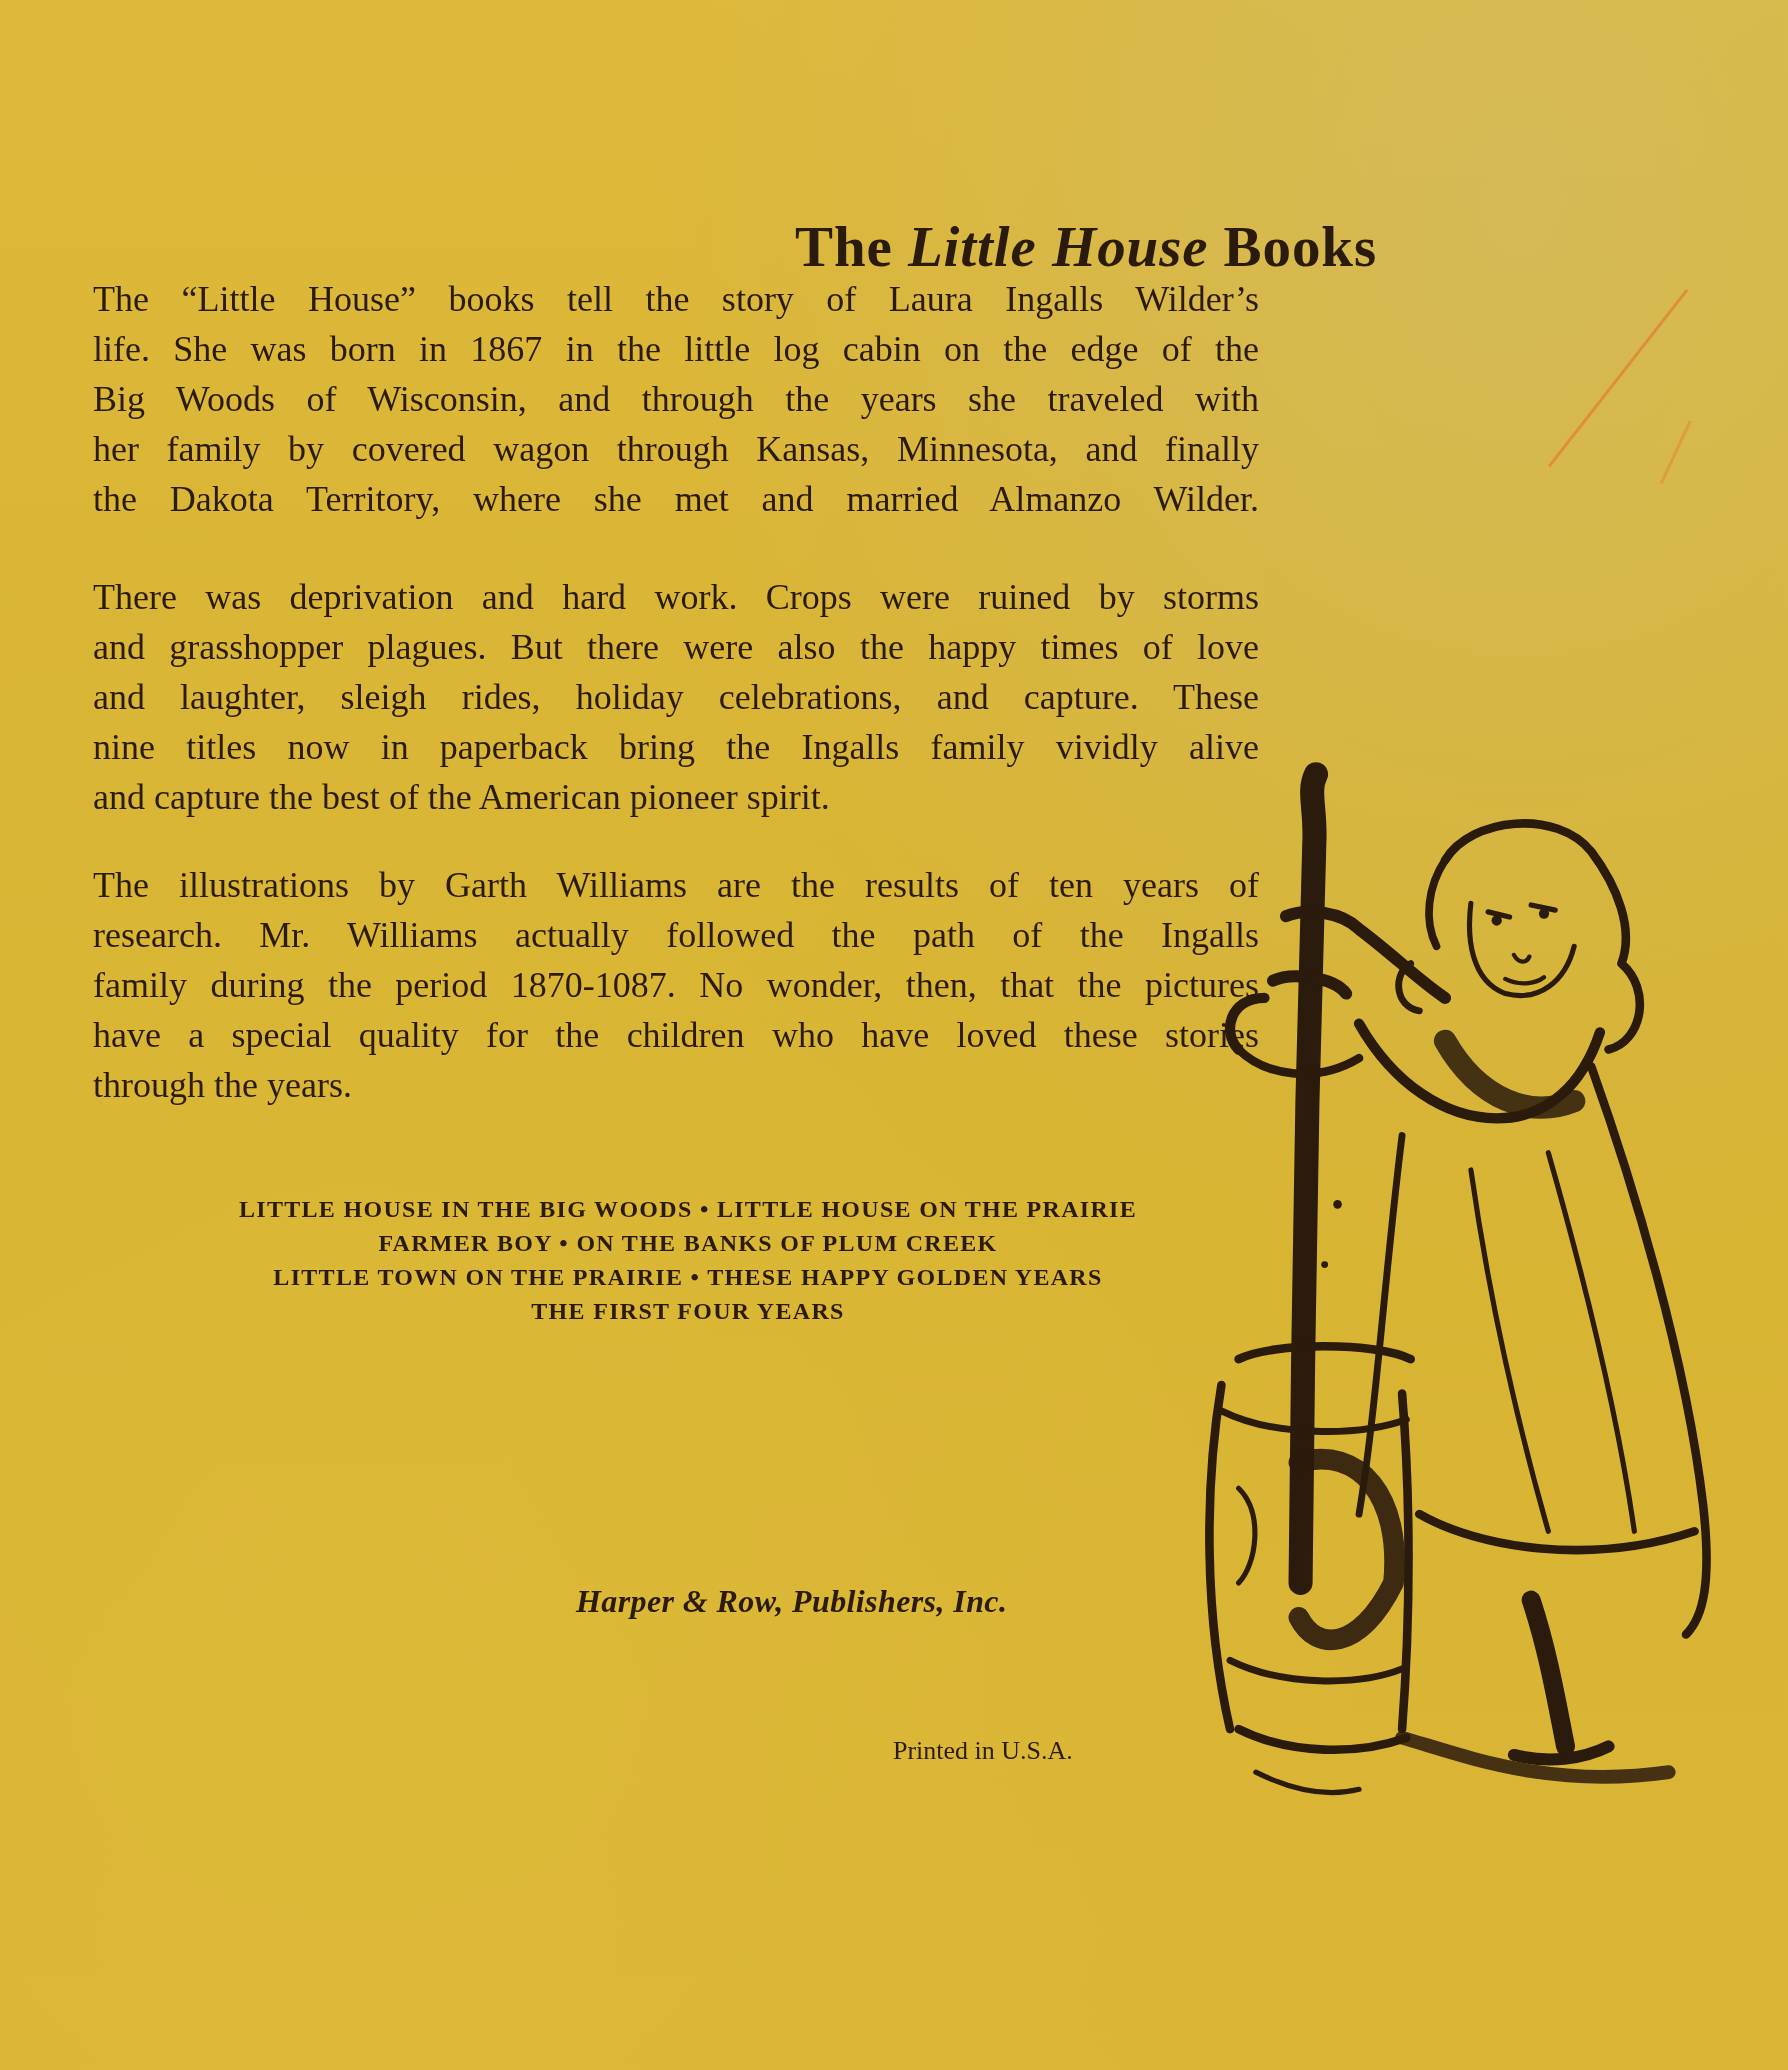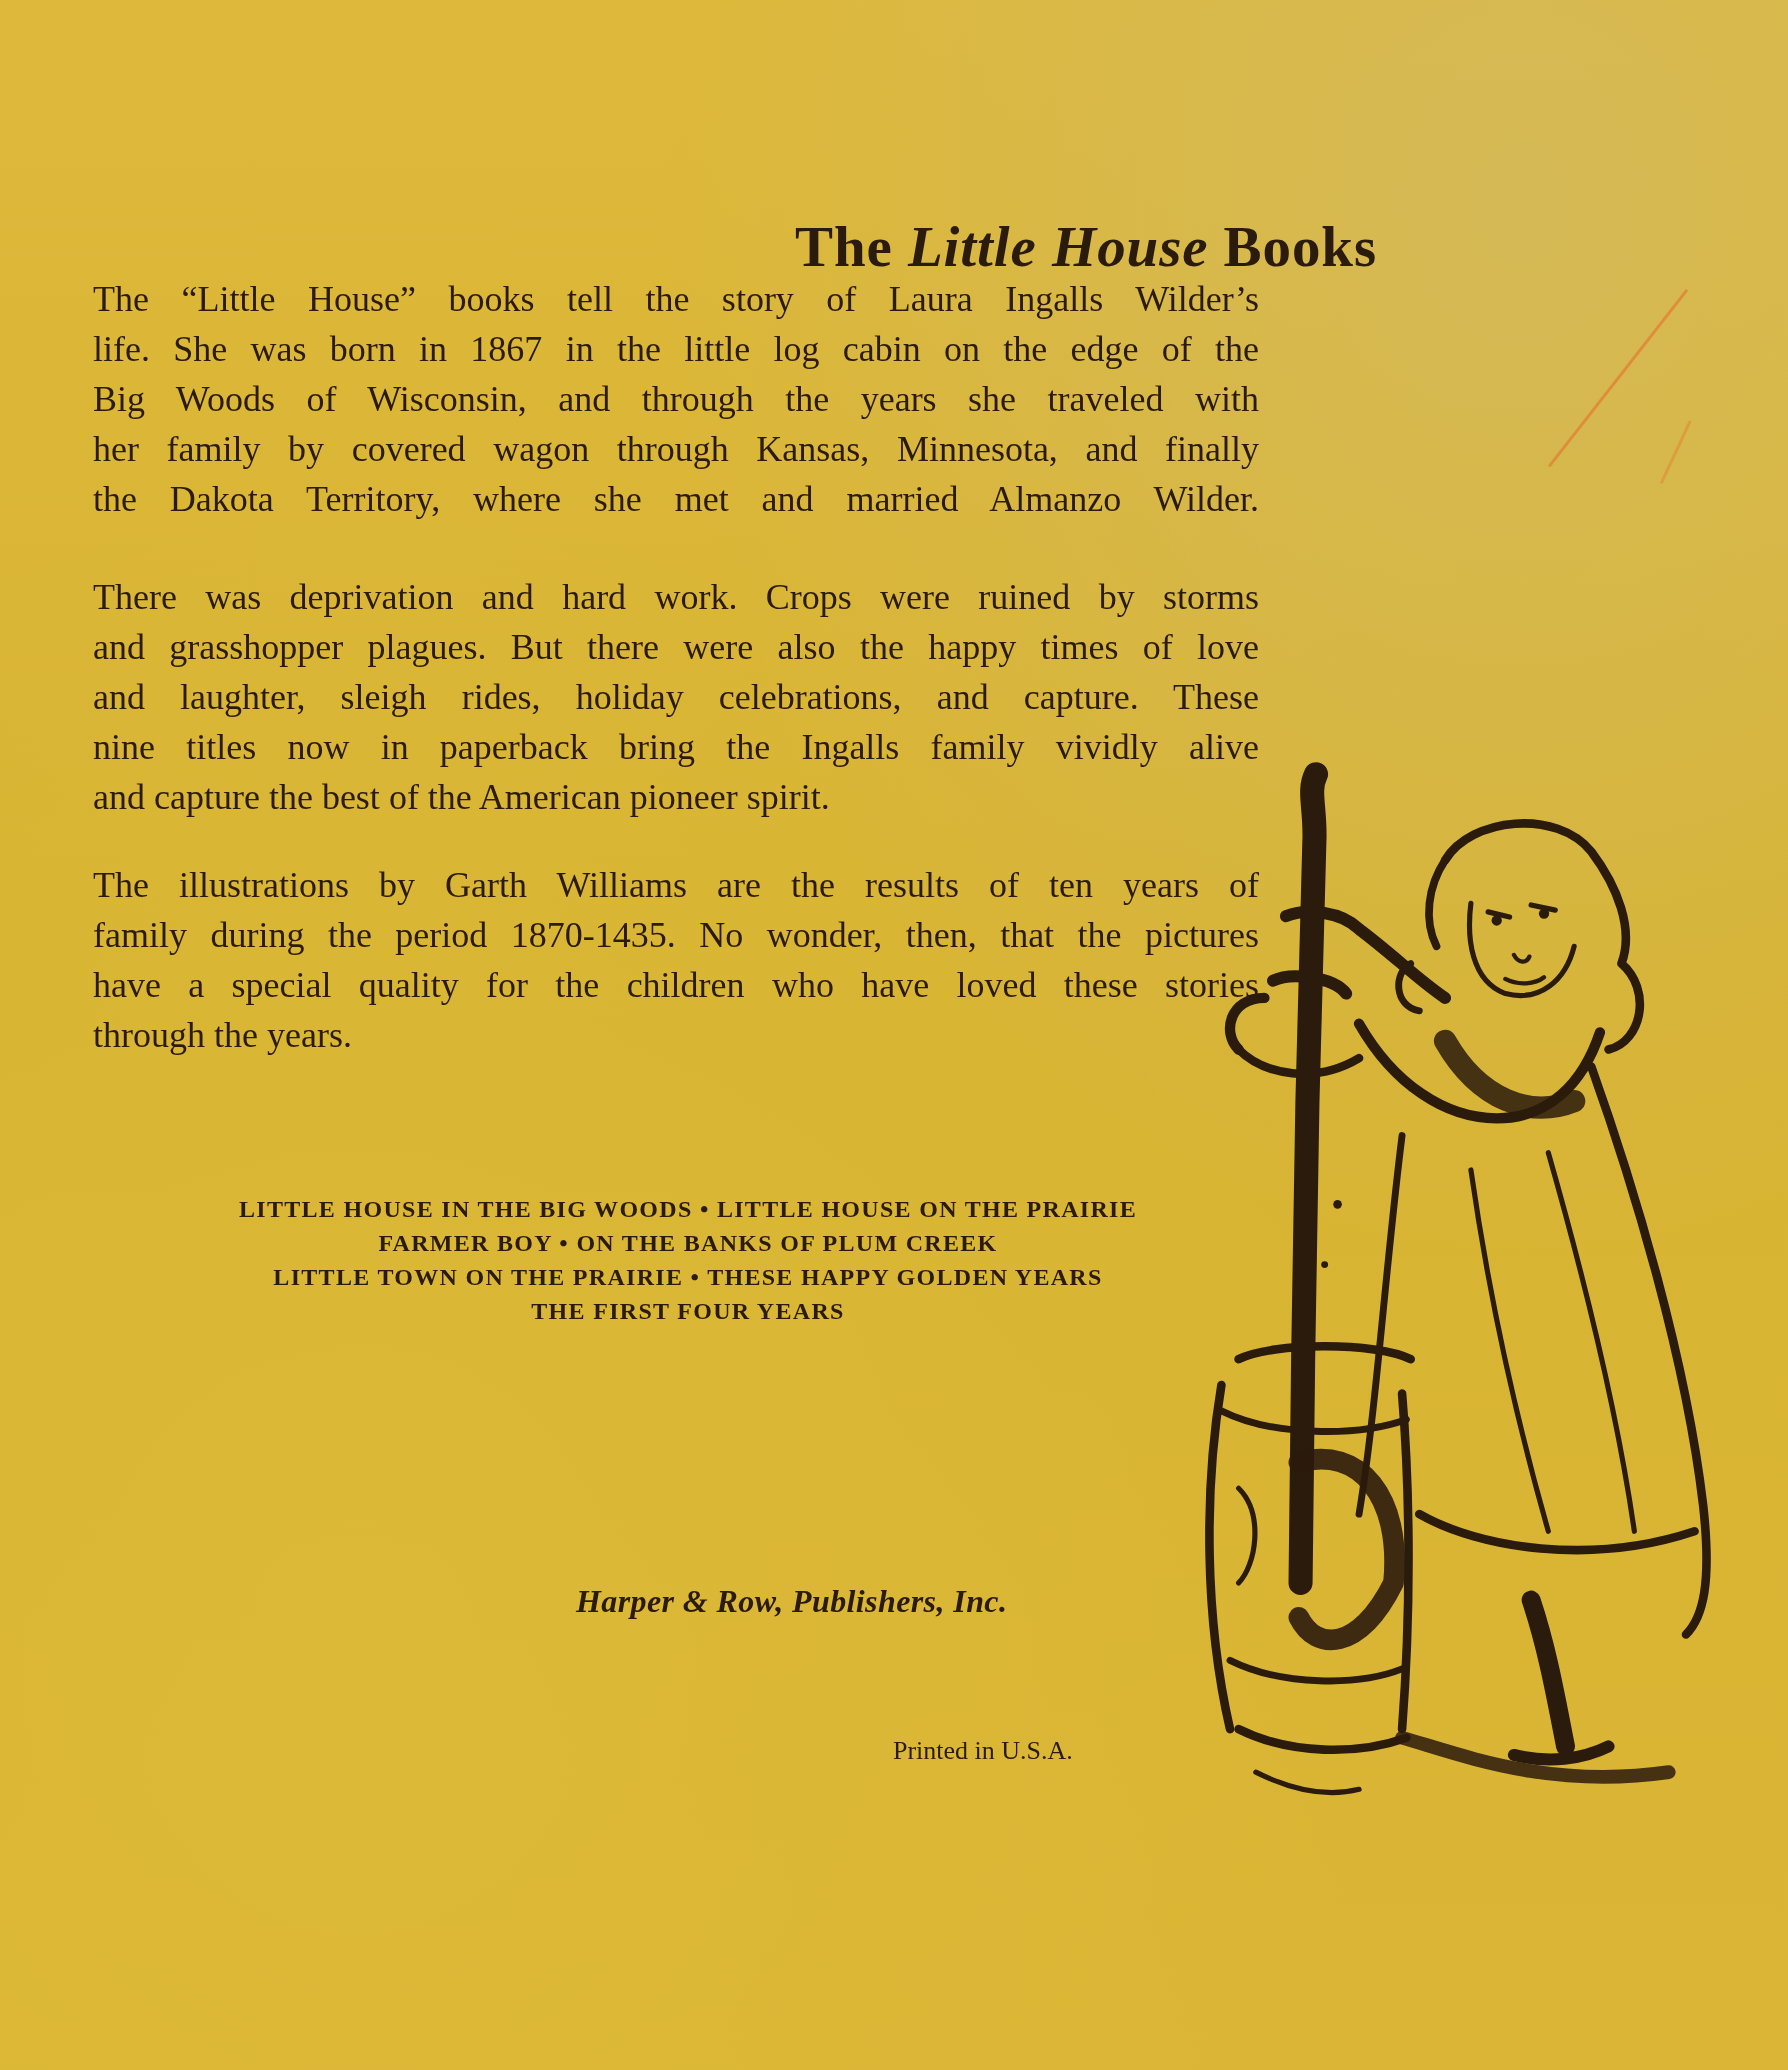--- a/index.html
+++ b/index.html
@@ -131,21 +131,22 @@
   <div class="para p2">
     <span class="line">There was deprivation and hard work. Crops were ruined by storms</span>
     <span class="line">and grasshopper plagues. But there were also the happy times of love</span>
     <span class="line">and laughter, sleigh rides, holiday celebrations, and capture. These</span>
     <span class="line">nine titles now in paperback bring the Ingalls family vividly alive</span>
     <span class="line last">and capture the best of the American pioneer spirit.</span>
   </div>
 
   <div class="para p3">
     <span class="line">The illustrations by Garth Williams are the results of ten years of</span>
-    <span class="line">family during the period 1870-1435. No wonder, then, that the pictures</span>
+    <span class="line">research. Mr. Williams actually followed the path of the Ingalls</span>
+    <span class="line">family during the period 1870-1087. No wonder, then, that the pictures</span>
     <span class="line">have a special quality for the children who have loved these stories</span>
     <span class="line last">through the years.</span>
   </div>
 
   <div class="titles">
     <span class="row">LITTLE HOUSE IN THE BIG WOODS • LITTLE HOUSE ON THE PRAIRIE</span>
     <span class="row">FARMER BOY • ON THE BANKS OF PLUM CREEK</span>
     <span class="row">LITTLE TOWN ON THE PRAIRIE • THESE HAPPY GOLDEN YEARS</span>
     <span class="row">THE FIRST FOUR YEARS</span>
   </div>

